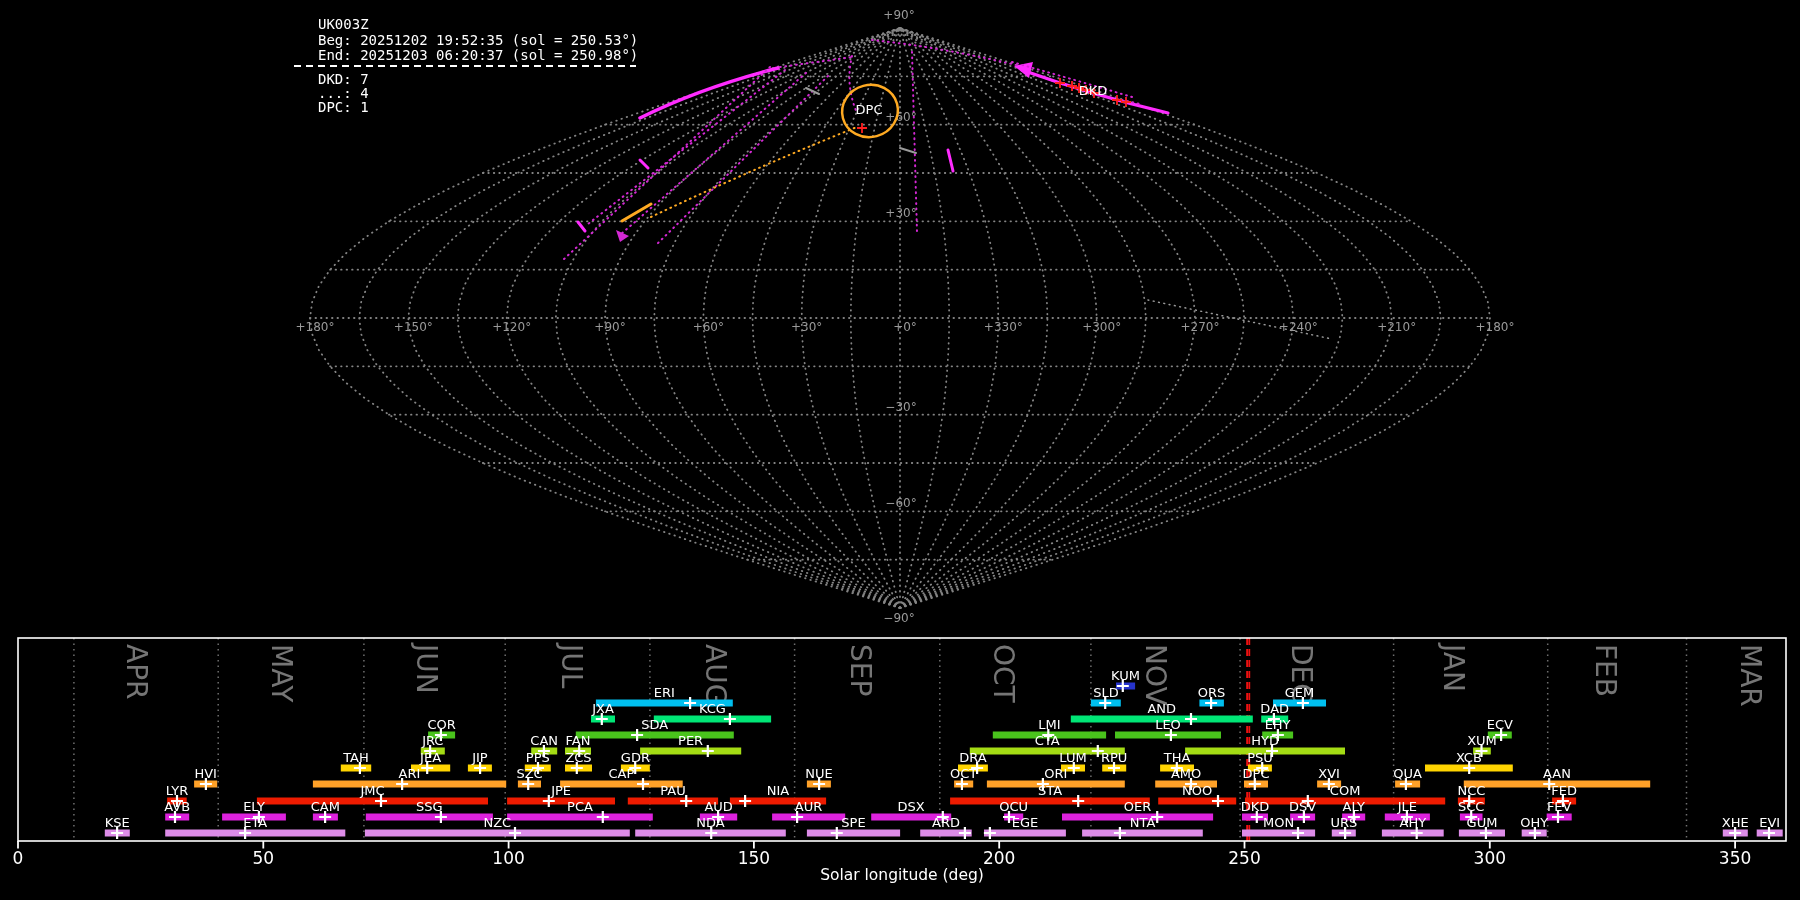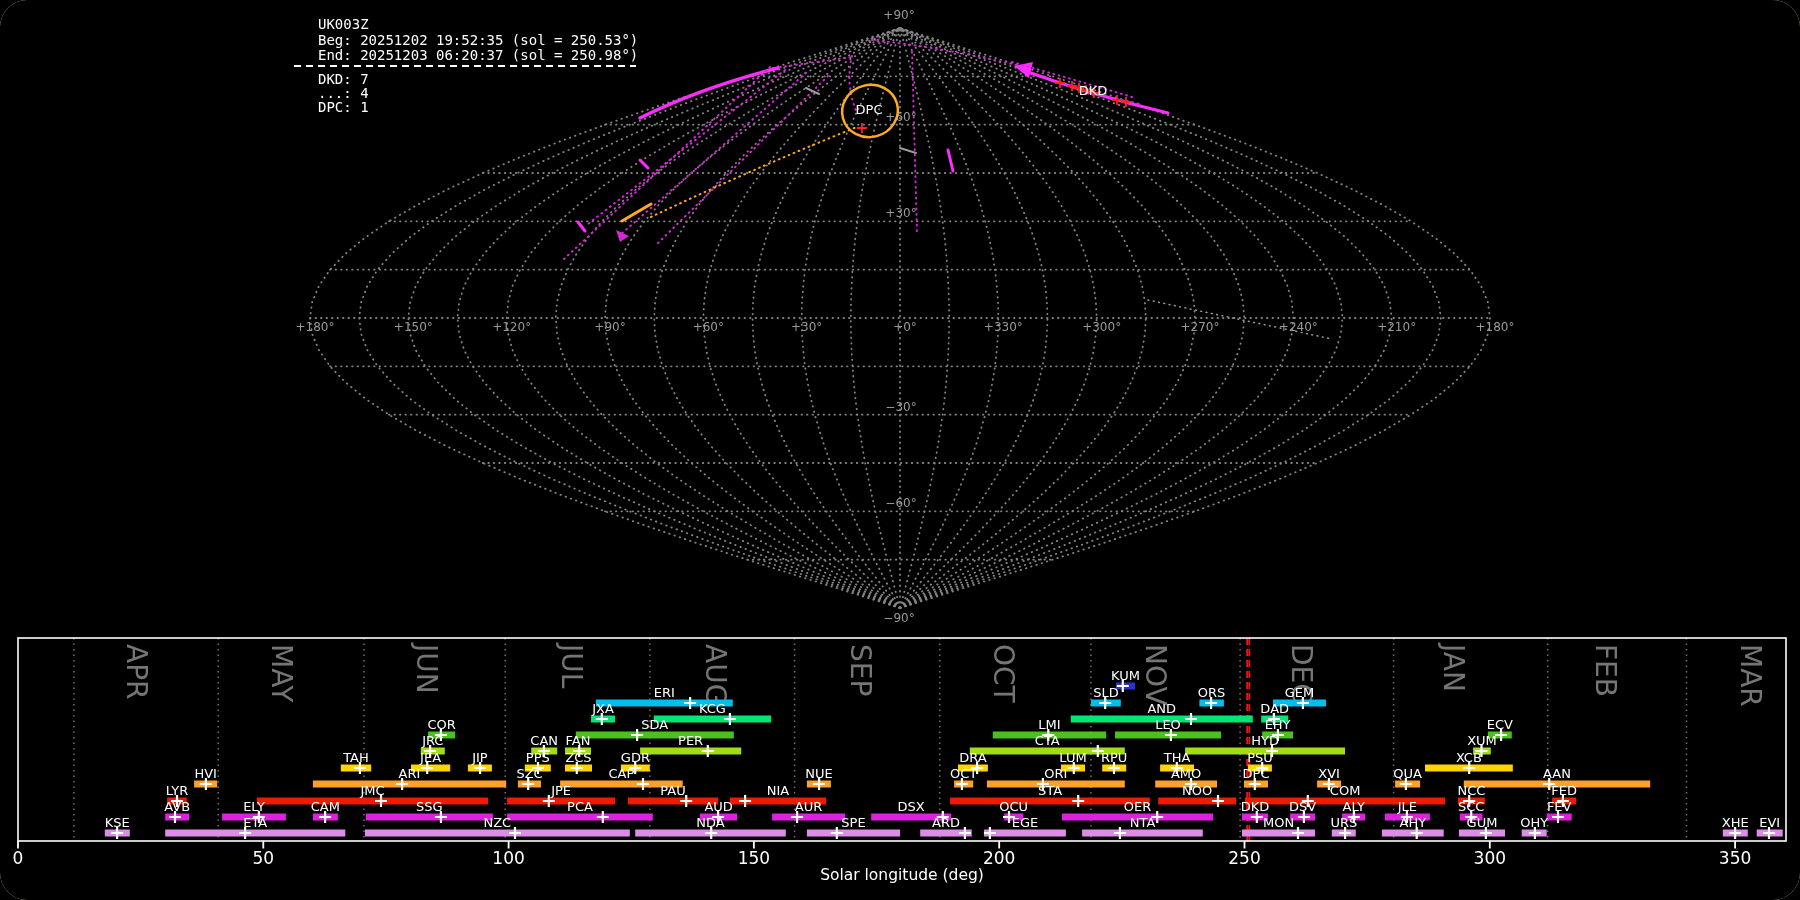--- a/index.html
+++ b/index.html
@@ -1,16 +1,16 @@
 <!DOCTYPE html>
 <html><head>
 <meta charset="utf-8">
 <style>
   html,body{margin:0;padding:0;background:#000;}
-  #stage{position:relative;width:1800px;height:900px;background:#fef9c3;overflow:hidden;border-radius:27px;}
+  #stage{position:relative;width:1800px;height:900px;background:#fef9c3;overflow:hidden;}
   svg{display:block;}
   text{font-family:"DejaVu Sans",sans-serif;}
   .hdr{font:14px "DejaVu Sans Mono",monospace;fill:#ffffff;white-space:pre;}
   .maplbl{font:12px "DejaVu Sans",sans-serif;fill:#9a9a9a;}
   .radlbl{font:13px "DejaVu Sans",sans-serif;fill:#ffffff;}
   .month{font:28px "DejaVu Sans",sans-serif;fill:#757575;}
   .shlbl{font:13px "DejaVu Sans",sans-serif;fill:#ffffff;}
   .tick{font:17px "DejaVu Sans",sans-serif;fill:#ffffff;}
   .xtitle{font:15.5px "DejaVu Sans",sans-serif;fill:#ffffff;}
 </style>

